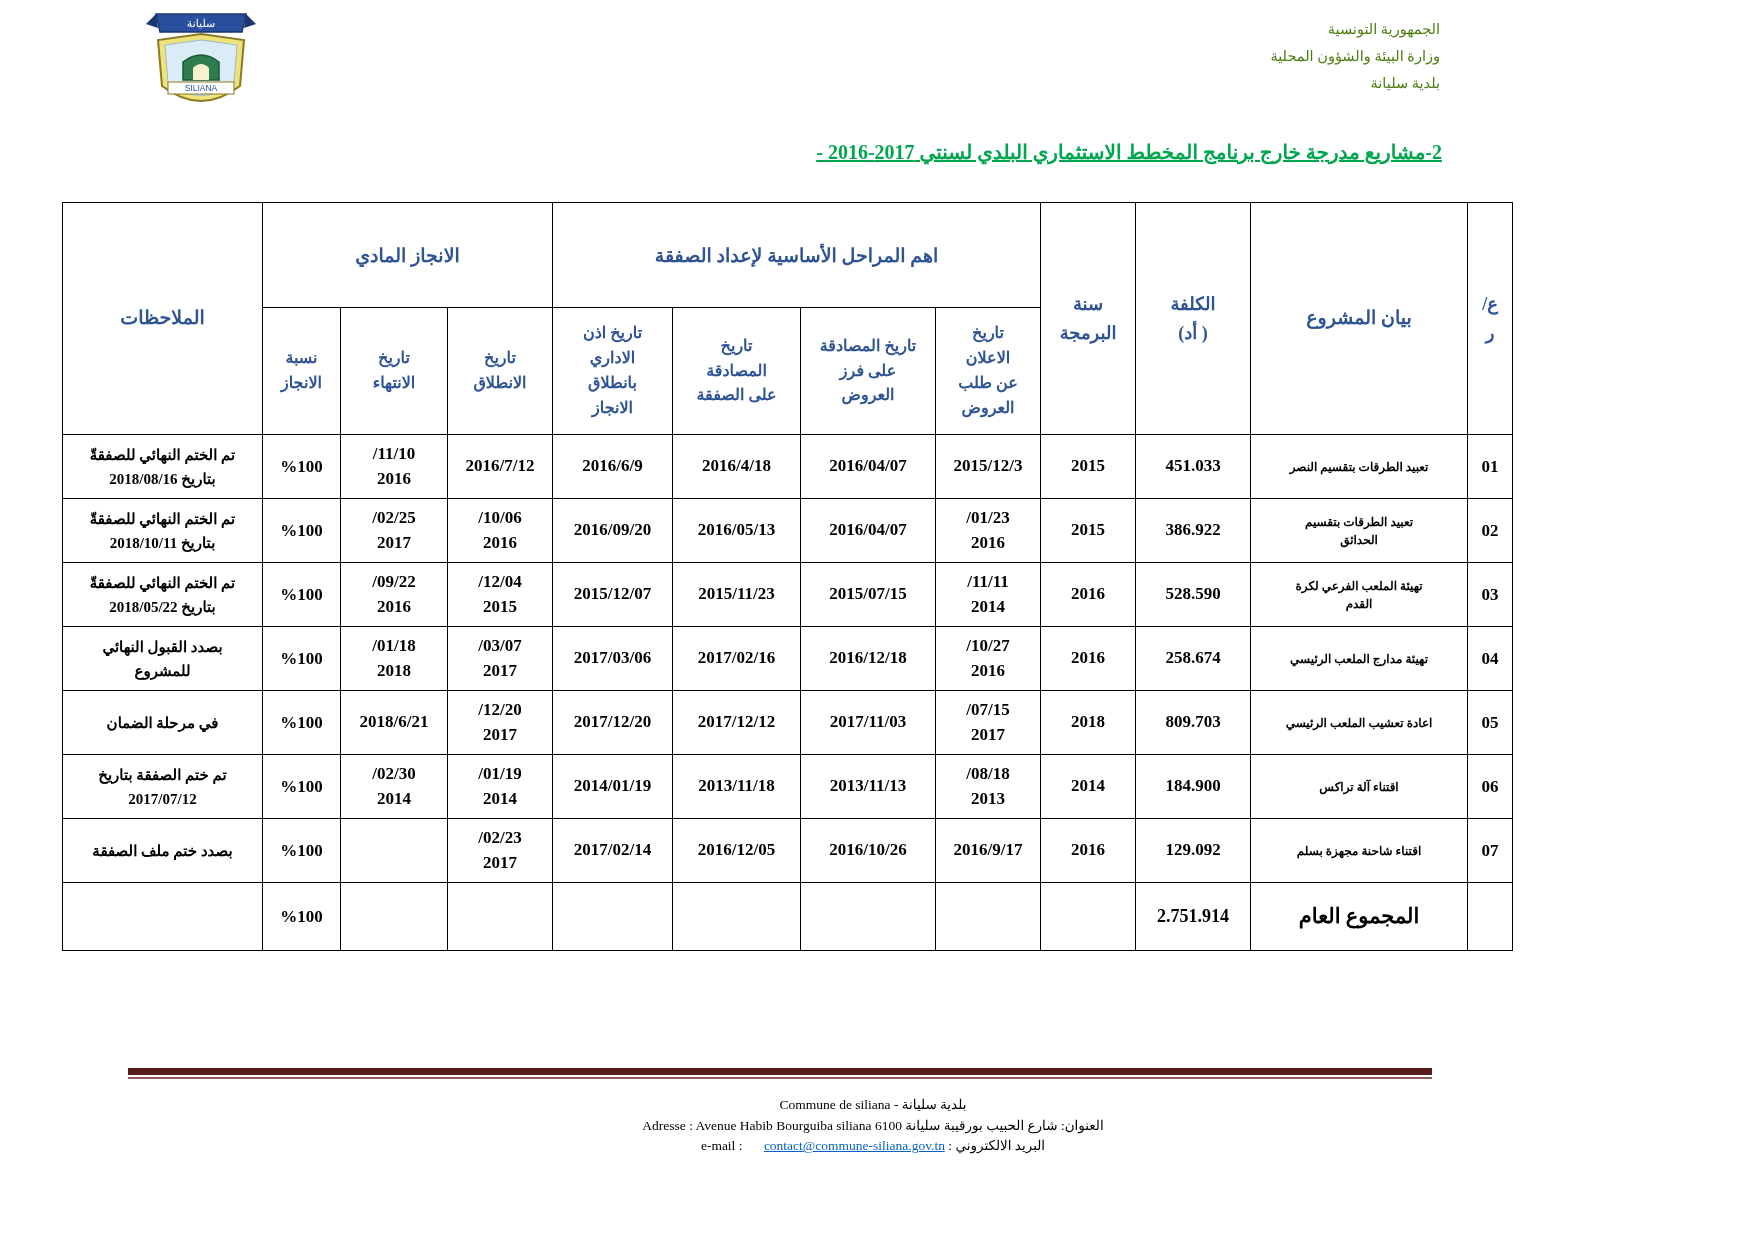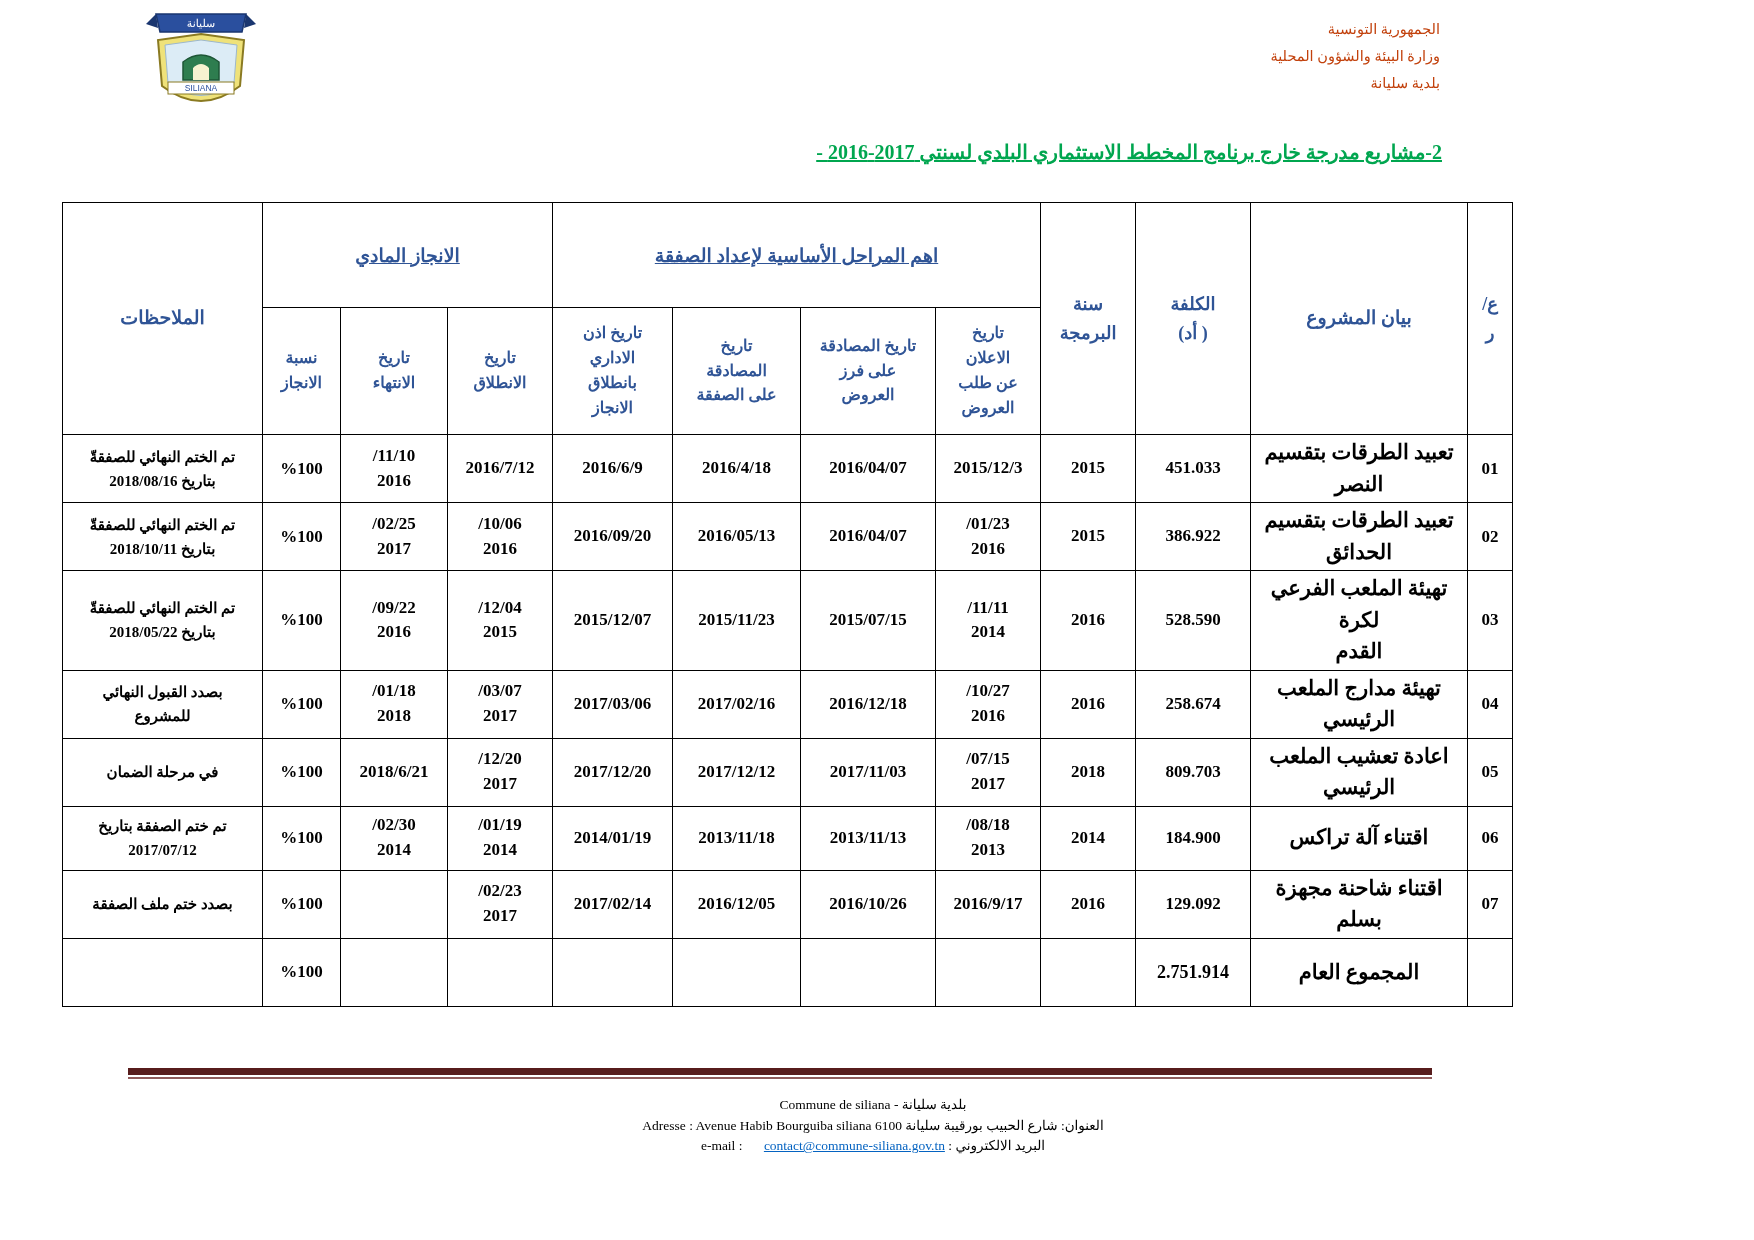--- a/index.html
+++ b/index.html
@@ -7,21 +7,21 @@
     position:relative;
     width:1754px;height:1240px;
     background:#ffffff;
     font-family:"Liberation Serif","DejaVu Serif",serif;
     overflow:hidden;
   }
   
   .ministry{
     position:absolute;top:16px;right:314px;
     direction:rtl;text-align:right;
-    font-size:14.5px;color:#c2410c;line-height:1.85;
+    font-size:14.5px;color:#4d7c0f;line-height:1.85;
   }
   .logo{position:absolute;top:10px;left:138px;width:126px;height:110px;}
   
   .doc-title{
     position:absolute;top:140px;right:312px;
     direction:rtl;white-space:nowrap;
     font-size:20px;font-weight:bold;color:#00a64f;
     text-decoration:underline;
   }
   
@@ -30,28 +30,28 @@
     border-collapse:collapse;table-layout:fixed;
     direction:rtl;width:1450px;
   }
   table.tbl th,table.tbl td{
     border:1.6px solid #000;
     text-align:center;vertical-align:middle;
     padding:2px 3px;overflow:hidden;
     white-space:pre-line;
   }
   table.tbl th{color:#2f5496;font-weight:bold;}
-  .gh{font-size:19px;height:100px;text-decoration:underline;}
+  .gh{font-size:19px;height:100px;}
   .sh{font-size:16px;height:122px;line-height:1.55;}
   .rs{font-size:18px;line-height:1.6;}
   td{font-weight:bold;color:#000;}
   tr.data-row{height:64px;}
   tr.total-row{height:68px;}
   .c-num{font-size:17px;}
-  .c-proj{font-size:21px;line-height:1.5;}
+  .c-proj{font-size:12px;line-height:1.5;}
   .c-cost,.c-year,.c-date{font-size:17px;direction:ltr;line-height:1.45;}
   .c-pct{font-size:17px;direction:ltr;}
   .c-notes{font-size:15px;line-height:1.6;direction:rtl;}
   .c-total-label{font-size:21px;}
   .c-total-cost{font-size:18px;direction:ltr;}
   
   .deco-rule{position:absolute;top:1068px;left:128px;width:1304px;}
   .deco-rule .bar1{height:7px;background:#571c1c;}
   .deco-rule .bar2{height:2px;background:#ffffff;}
   .deco-rule .bar3{height:2px;background:#8f5a5a;}

